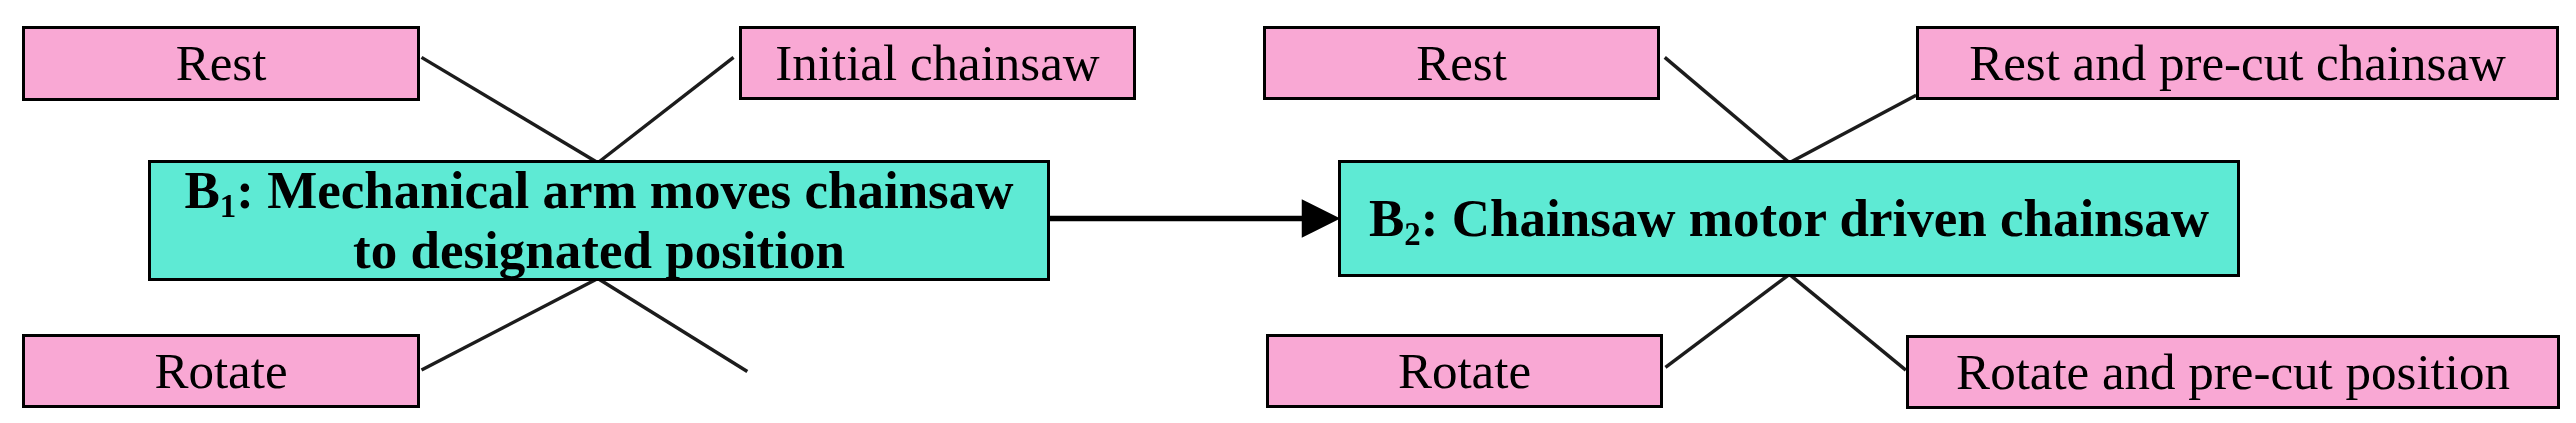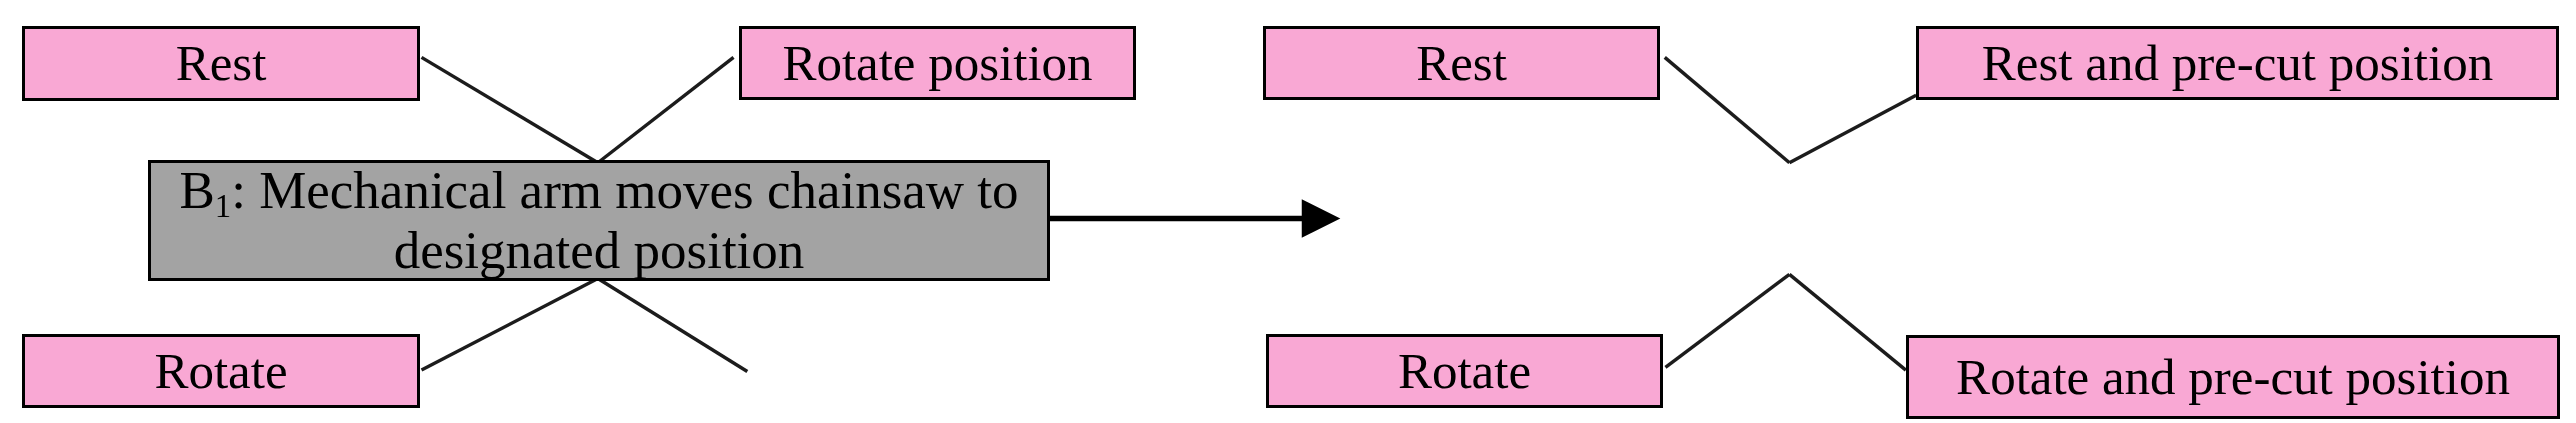--- a/index.html
+++ b/index.html
@@ -30,42 +30,43 @@
     display: flex;
     align-items: center;
     justify-content: center;
     text-align: center;
   }
   .node-small {
     background: #f9a8d4;
     font-size: 51px;
   }
   .node-big {
-    background: #a3a3a3;
+    background: #5eead4;
     font-size: 53px;
     line-height: 1.12;
     padding: 0 15px;
+    font-weight: bold;
   }
   .sub {
     font-size: 0.62em;
     line-height: 0;
     position: relative;
     top: 0.27em;
   }
   
   .n-rest-left        { left: 22px;   top: 25.5px;  width: 398px; height: 75px; }
   .n-initial-position { left: 739px; top: 26px;  width: 397px; height: 74px; }
   .n-b1               { left: 148px;  top: 160px; width: 902px; height: 121px; }
   .n-rotate-left      { left: 22px;   top: 334px; width: 398px; height: 74px; }
   .n-precut-position  { left: 749px; top: 335px; width: 397px; height: 72px; }
   .n-rest-right       { left: 1263px; top: 26px;  width: 397px; height: 74px; }
   .n-rest-precut      { left: 1916px; top: 26px;  width: 643px; height: 74px; }
   .n-b2               { left: 1338px; top: 160px; width: 902px; height: 117px; }
   .n-rotate-right     { left: 1266px; top: 334px; width: 397px; height: 74px; }
-  .n-rotate-precut    { left: 1906px; top: 335px; width: 654px; height: 84px; }
+  .n-rotate-precut    { left: 1906px; top: 335px; width: 654px; height: 74px; }
 </style>
 </head>
 <body>
 
 <div class="stage">
 
   <svg class="wires" viewBox="0 0 3740 615" xmlns="http://www.w3.org/2000/svg">
 
     <line x1="612" y1="83" x2="868" y2="236" stroke="#1c1c1c" stroke-width="5"></line>
     <line x1="1065" y1="83" x2="868" y2="236" stroke="#1c1c1c" stroke-width="5"></line>
@@ -79,42 +80,47 @@
 
     <line x1="1524" y1="317" x2="1895" y2="317" stroke="#000000" stroke-width="8"></line>
     <polygon points="1890,289 1890,345 1946,317" fill="#000000"></polygon>
   </svg>
 
   <div class="node node-small n-rest-left">
     <span>Rest</span>
   </div>
 
   <div class="node node-small n-initial-position">
-    <span>Rotate position</span>
+    <span>Initial chainsaw</span>
   </div>
 
   <div class="node node-big n-b1">
     <div>
       <span>B</span><span class="sub">1</span><span>: Mechanical arm moves chainsaw to designated position</span>
     </div>
   </div>
 
   <div class="node node-small n-rotate-left">
     <span>Rotate</span>
   </div>
 
 
   <div class="node node-small n-rest-right">
     <span>Rest</span>
   </div>
 
   <div class="node node-small n-rest-precut">
-    <span>Rest and pre-cut position</span>
+    <span>Rest and pre-cut chainsaw</span>
   </div>
 
+  <div class="node node-big n-b2">
+    <div>
+      <span>B</span><span class="sub">2</span><span>: Chainsaw motor driven chainsaw</span>
+    </div>
+  </div>
 
   <div class="node node-small n-rotate-right">
     <span>Rotate</span>
   </div>
 
   <div class="node node-small n-rotate-precut">
     <span>Rotate and pre-cut position</span>
   </div>
 
 </div>

